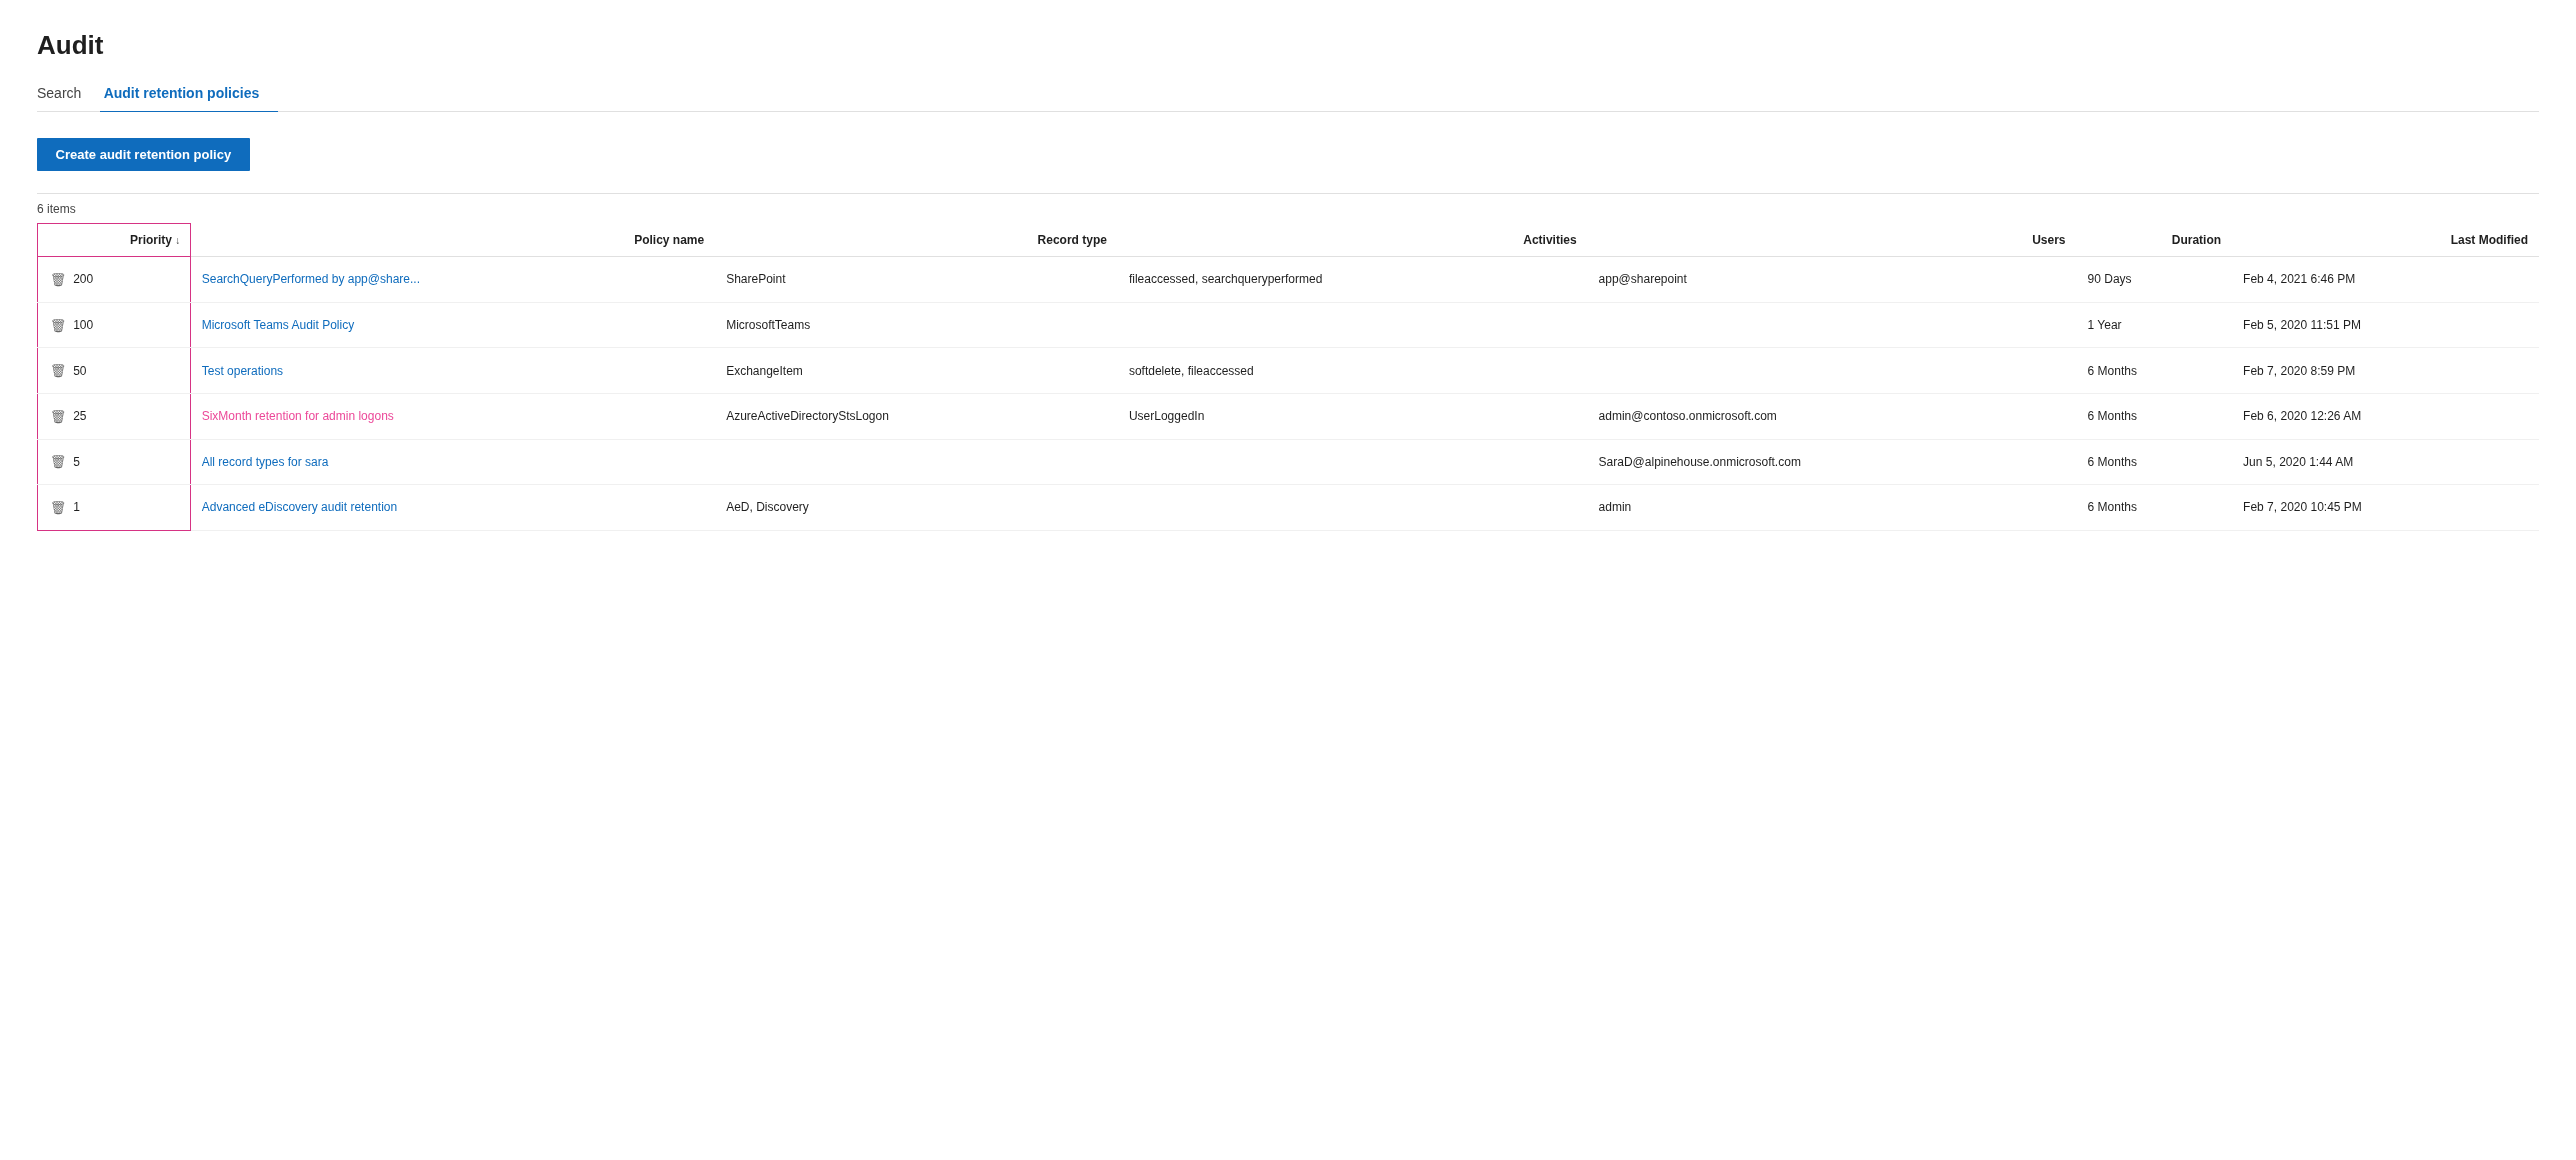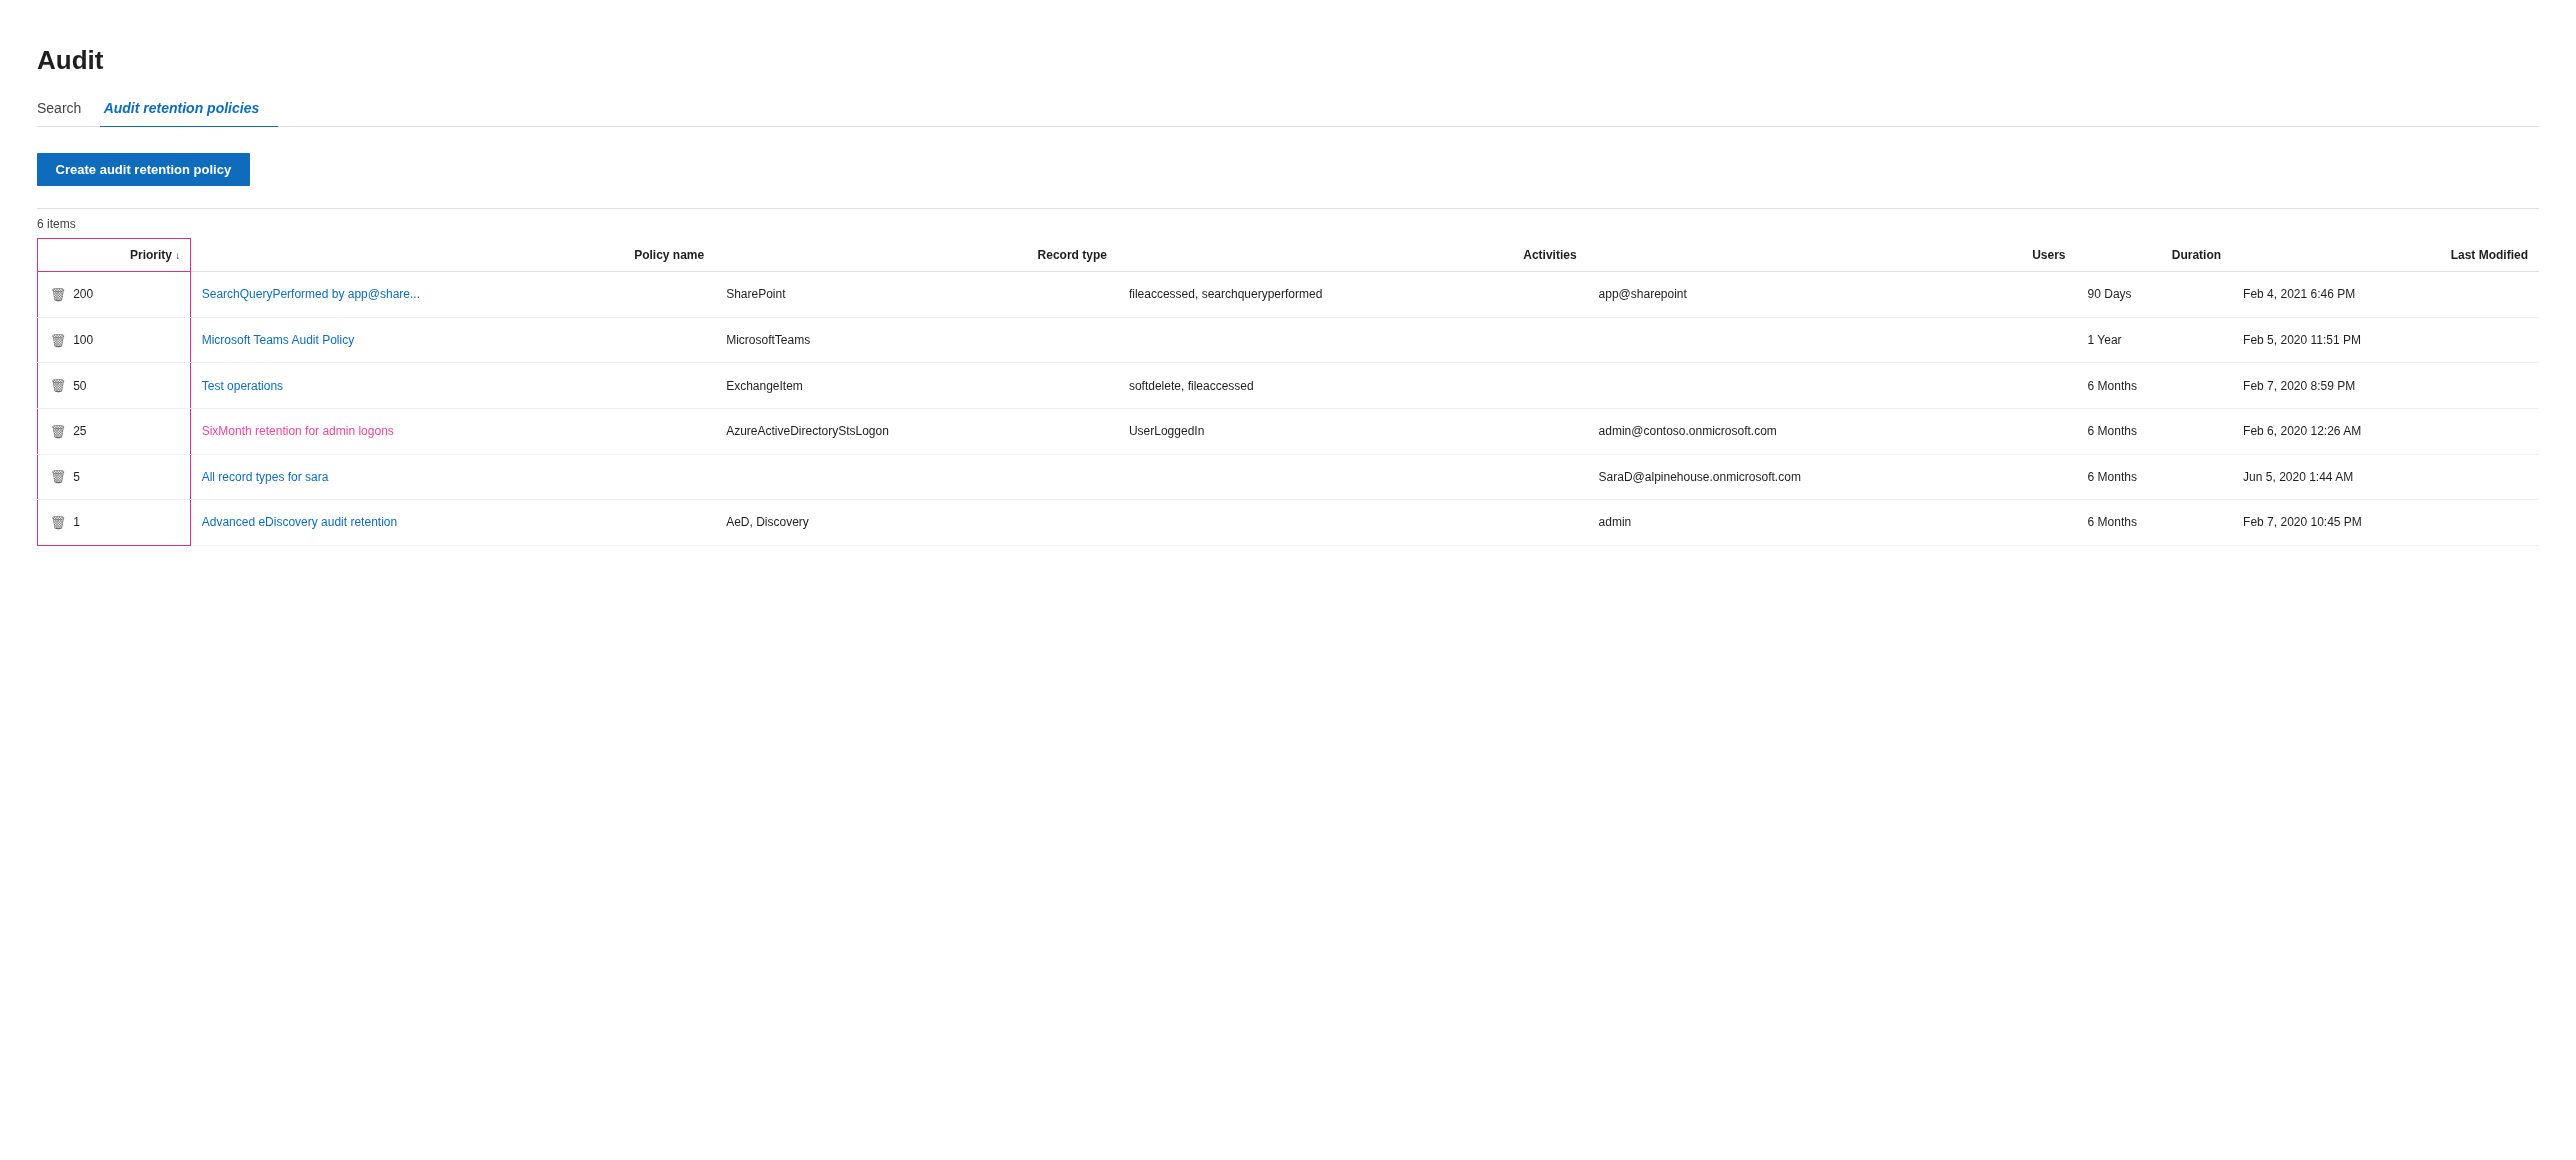--- a/index.html
+++ b/index.html
@@ -3,21 +3,21 @@
   <meta charset="utf-8">
   <style>
     * { box-sizing: border-box; margin: 0; padding: 0; }
     body {
       font-family: 'Segoe UI', -apple-system, BlinkMacSystemFont, sans-serif;
       background: #fff;
       color: #1f1f1f;
       font-size: 13px;
     }
     .page-container {
-      padding: 45px 37px;
+      padding: 30px 37px;
       max-width: 2576px;
     }
     .page-title {
       font-size: 26px;
       font-weight: 700;
       margin-bottom: 15px;
       color: #1f1f1f;
     }
     .tabs {
       display: flex;
@@ -36,21 +36,20 @@
       text-decoration: none;
       text-align: center;
     }
     .tab:first-child {
       padding-left: 0;
     }
     .tab.active {
       color: #0f6cbd;
       border-bottom: 1.9px solid #0f6cbd;
       font-weight: 600;
-      font-style: italic;
     }
     .create-btn {
       background: #0f6cbd;
       color: #fff;
       border: none;
       padding: 9.3px 18.6px;
       font-size: 13px;
       font-weight: 600;
       cursor: pointer;
       border-radius: 1px;

